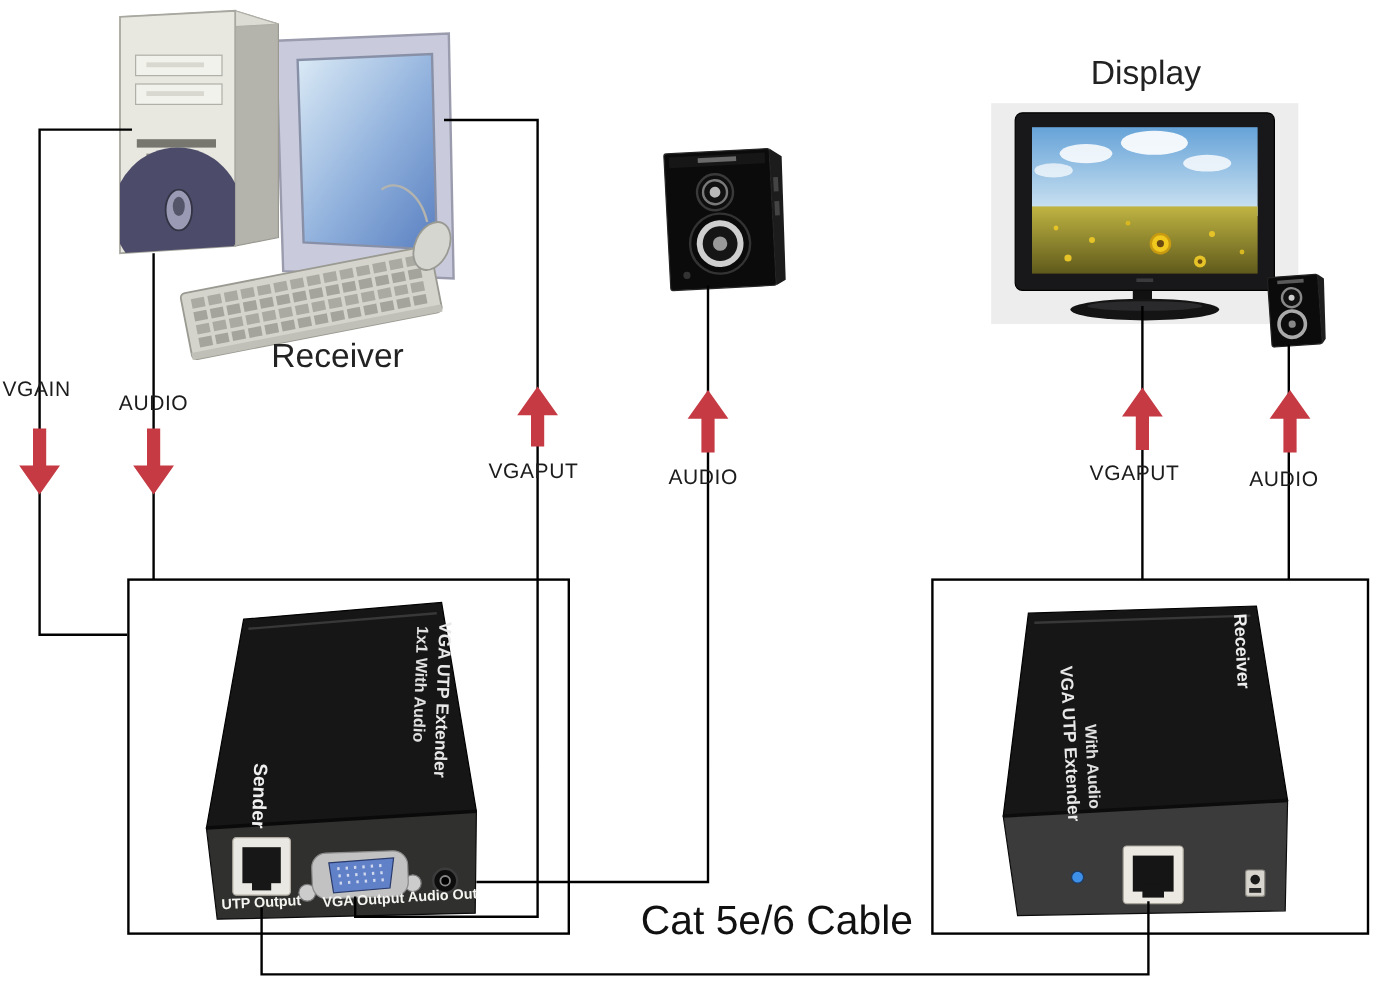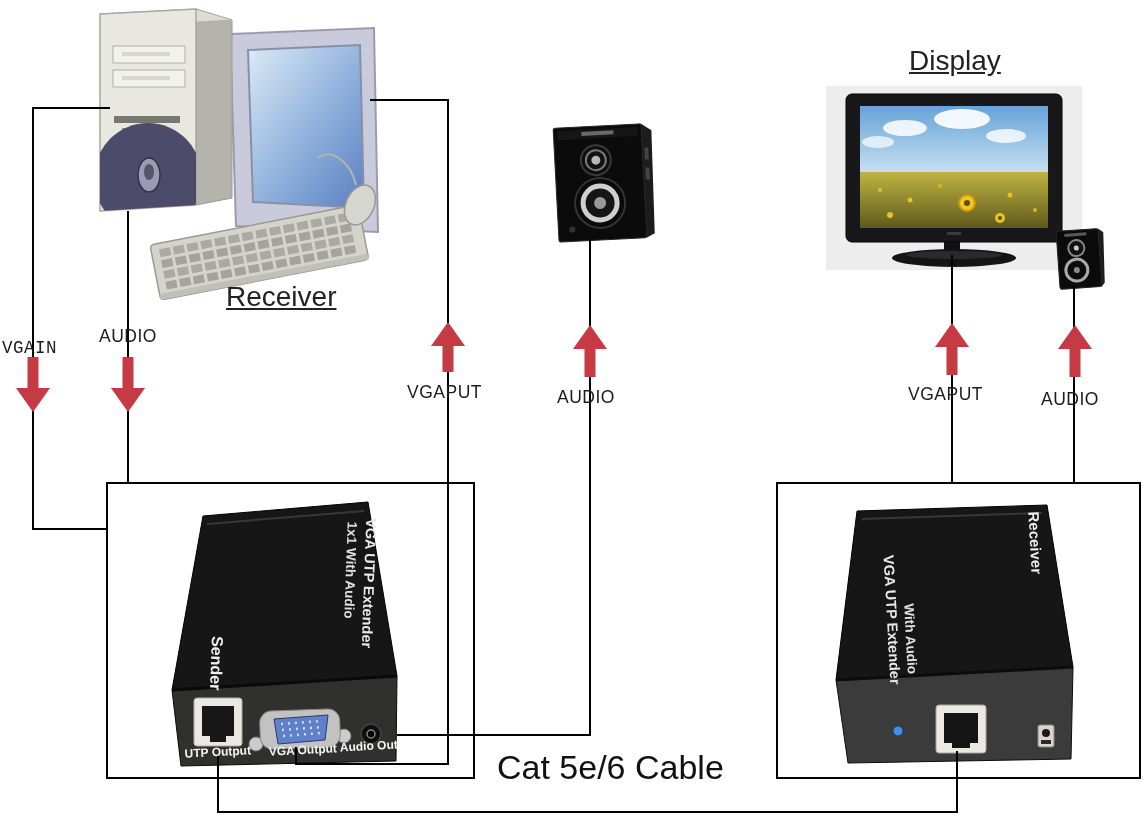--- a/index.html
+++ b/index.html
@@ -2,22 +2,22 @@
 <html><head>
 <meta charset="utf-8">
 <style>
   html,body{margin:0;padding:0;background:#fff;}
   .canvas{position:relative;width:1144px;height:824px;background:#ffffff;overflow:hidden;
           font-family:"Liberation Sans",sans-serif;}
   .overlay-svg{position:absolute;left:0;top:0;width:1144px;height:824px;}
   svg text{font-family:"Liberation Sans",sans-serif;}
   .lbl{position:absolute;color:#1c1c1c;white-space:nowrap;line-height:1;}
   .sig{font-size:17.5px;letter-spacing:0.5px;}
-  .big{font-size:28px;color:#222;text-decoration:underline;}
-  .cable{font-size:34px;color:#111;}
+  .big{font-size:28px;color:#222;}
+  .cable{font-size:34px;color:#111;margin-left:37px;}
 </style>
 </head>
 <body>
 
 <div class="canvas">
 
 <svg class="overlay-svg" viewBox="0 0 1144 824">
   <defs>
     <linearGradient id="crt" x1="0" y1="0" x2="1" y2="1">
       <stop offset="0" stop-color="#dcebf6"></stop>
@@ -203,21 +203,21 @@
   <g fill="#c63a44">
     <polygon points="27.5,357 38.5,357 38.5,388 50,388 33,412 16,388 27.5,388" fill="#c63a44"></polygon>
     <polygon points="122.5,357 133.5,357 133.5,388 145,388 128,412 111,388 122.5,388" fill="#c63a44"></polygon>
     <polygon points="448,322 465,346 453.5,346 453.5,372 442.5,372 442.5,346 431,346" fill="#c63a44"></polygon>
     <polygon points="590,325 607,349 595.5,349 595.5,377 584.5,377 584.5,349 573,349" fill="#c63a44"></polygon>
     <polygon points="952,323 969,347 957.5,347 957.5,375 946.5,375 946.5,347 935,347" fill="#c63a44"></polygon>
     <polygon points="1075,325 1092,349 1080.5,349 1080.5,377 1069.5,377 1069.5,349 1058,349" fill="#c63a44"></polygon>
   </g>
 </svg>
 
-<div class="lbl sig" style="left:2px;top:340px;font-family:Liberation Mono, monospace;">VGAIN</div>
+<div class="lbl sig" style="left:2px;top:316px;">VGAIN</div>
 <div class="lbl sig" style="left:99px;top:328px;">AUDIO</div>
 <div class="lbl sig" style="left:407px;top:384px;">VGAPUT</div>
 <div class="lbl sig" style="left:557px;top:389px;">AUDIO</div>
 <div class="lbl sig" style="left:908px;top:386px;">VGAPUT</div>
 <div class="lbl sig" style="left:1041px;top:391px;">AUDIO</div>
 <div class="lbl big" style="left:226px;top:283px;">Receiver</div>
 <div class="lbl big" style="left:909px;top:47px;">Display</div>
 <div class="lbl cable" style="left:497px;top:750px;">Cat 5e/6 Cable</div>
 
 </div>

